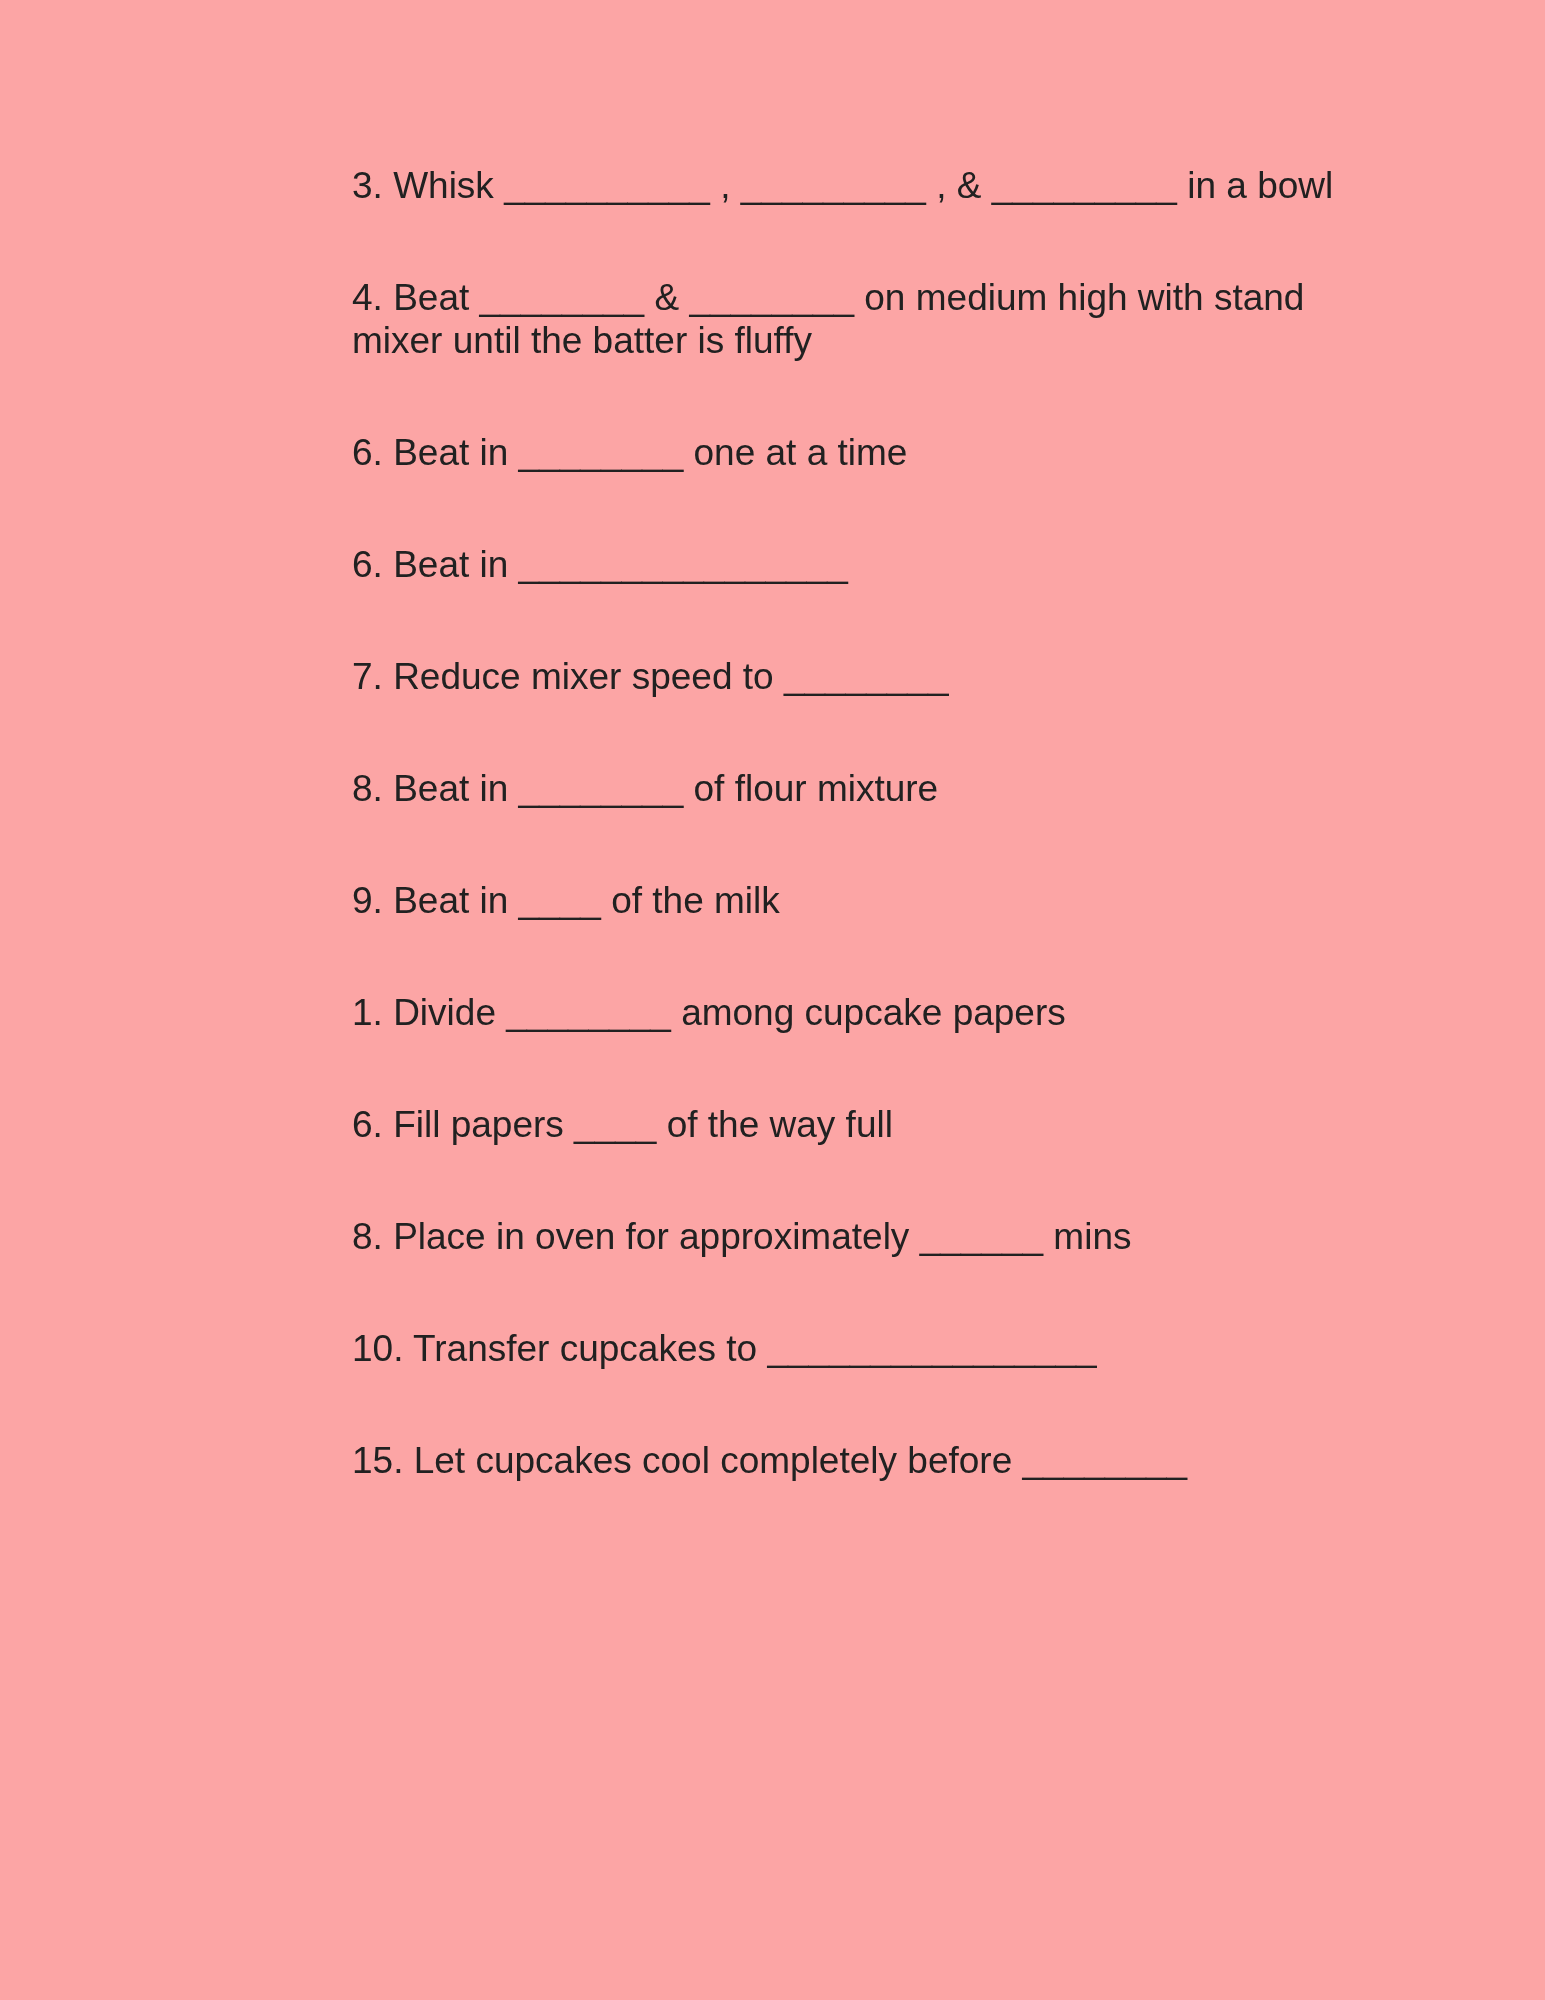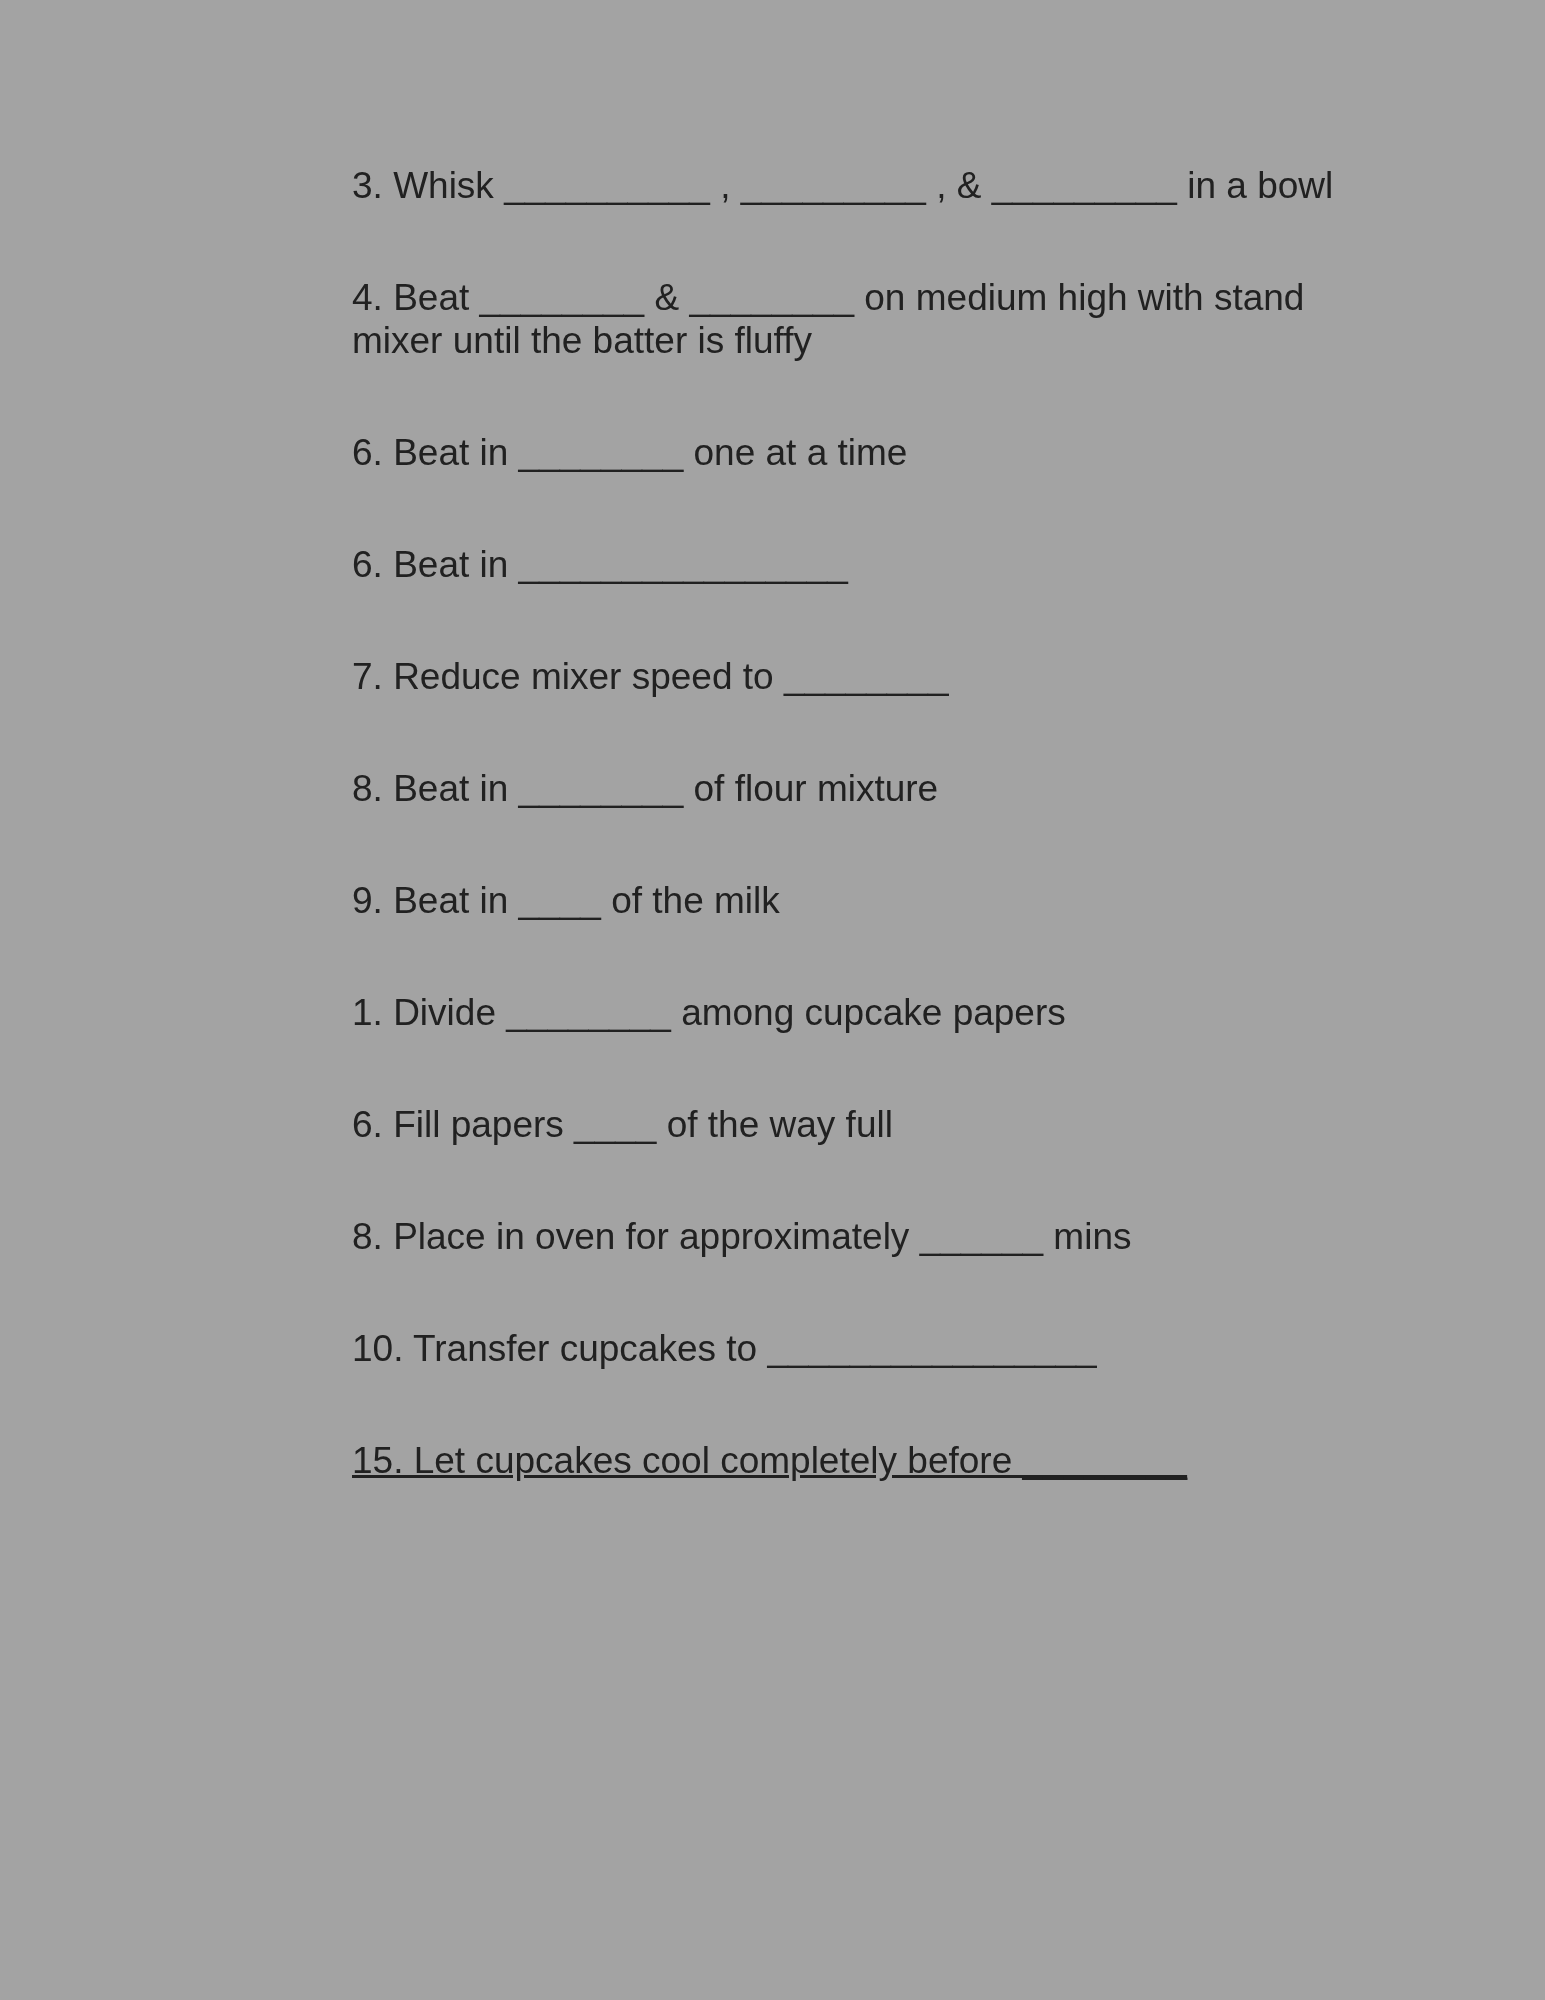--- a/index.html
+++ b/index.html
@@ -4,40 +4,39 @@
 <style>
   html, body {
     margin: 0;
     padding: 0;
     background: #ffffff;
   }
   .page {
     position: relative;
     width: 1545px;
     height: 2000px;
-    background: #a3a3a3;
+    background: #fca5a5;
     overflow: hidden;
     font-family: "Liberation Sans", "DejaVu Sans", sans-serif;
     color: #212121;
   }
   .content {
     position: absolute;
     left: 352px;
     top: 164px;
     width: 990px;
   }
   p.step {
     margin: 0 0 69px 0;
     font-size: 37px;
     line-height: 43px;
     font-weight: 400;
   }
   p.step:last-child {
     margin-bottom: 16px;
-    text-decoration: underline;
   }
   .line {
     display: block;
     white-space: pre;
   }
 </style>
 </head>
 <body>
 
 <div class="page">

